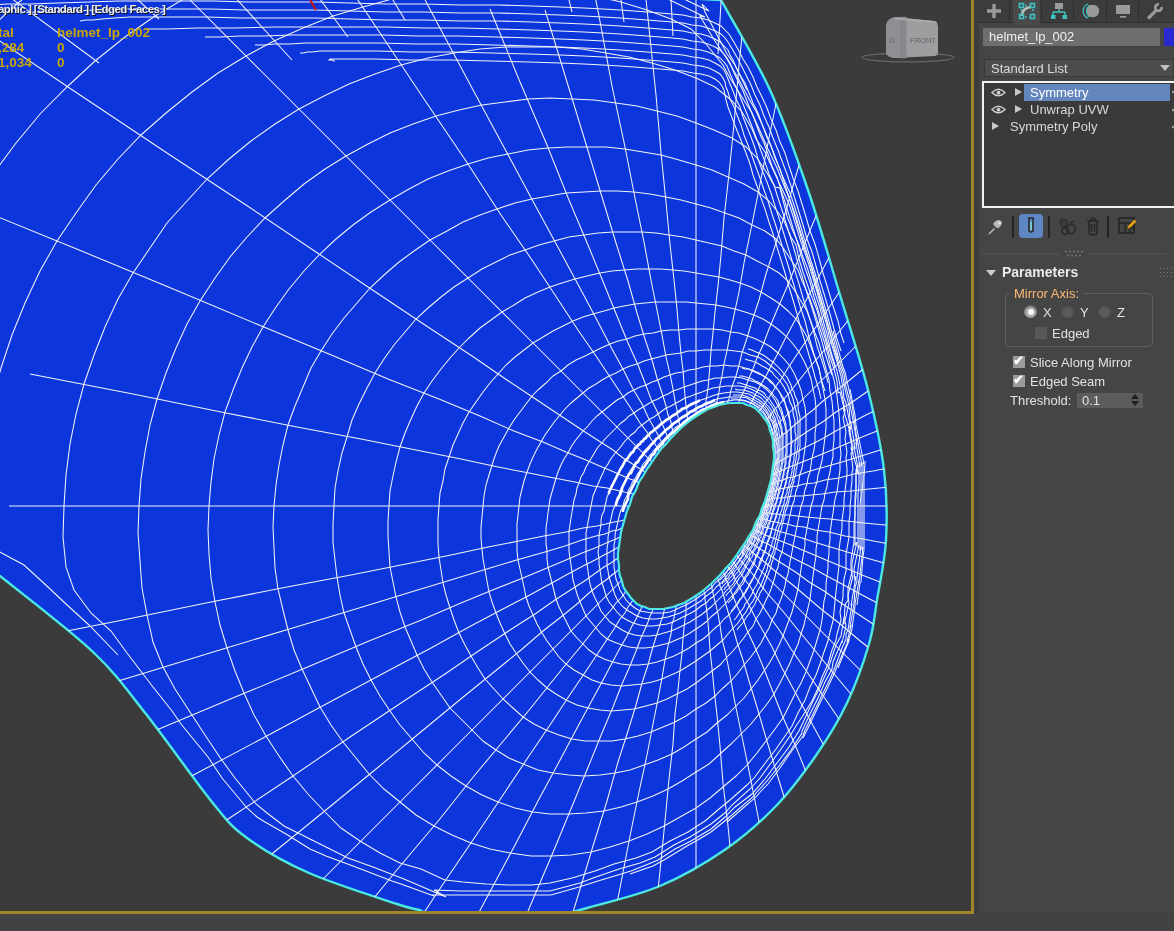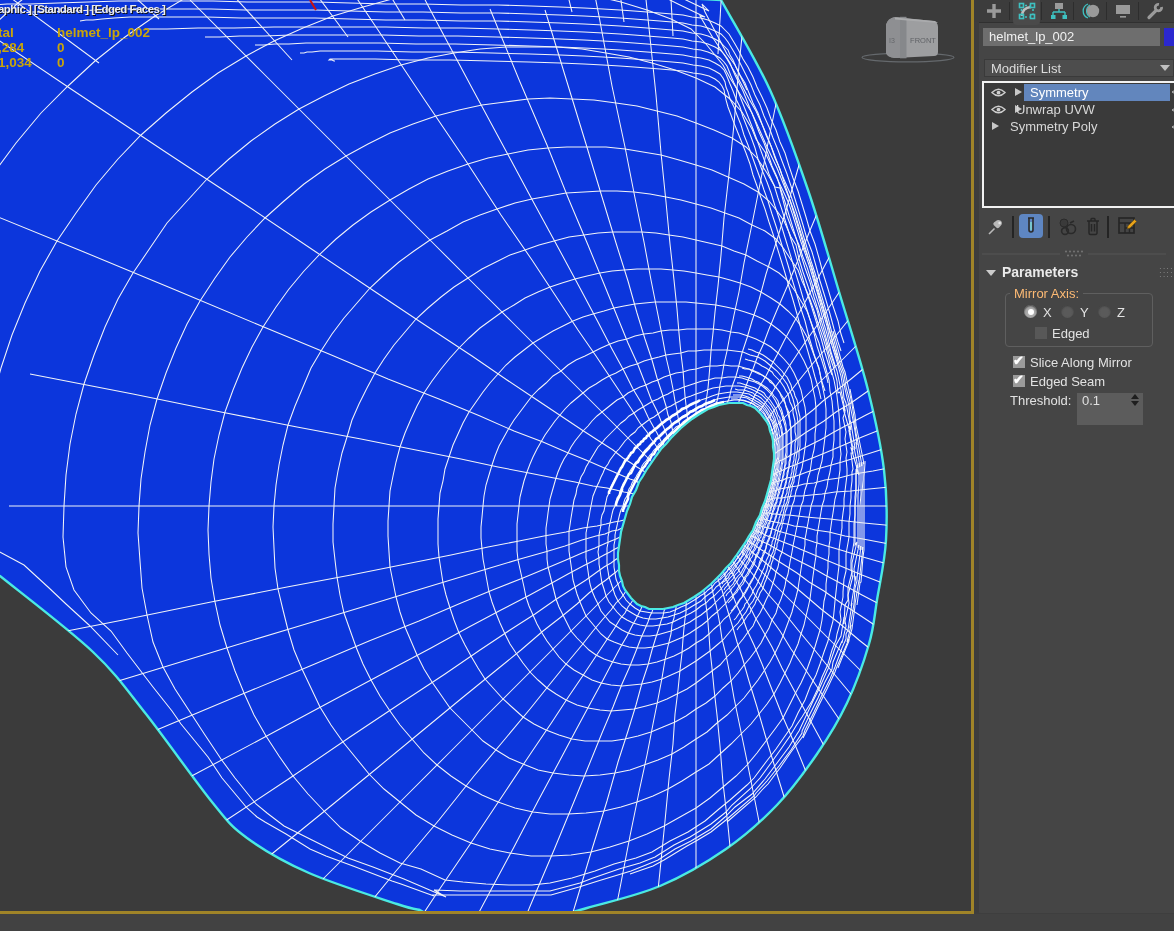--- a/index.html
+++ b/index.html
@@ -203,21 +203,21 @@
 #pgrid{position:absolute;left:185px;top:5px;width:11px;height:11px;color:#8a8a8a;background:none;font-size:8px;letter-spacing:1px;line-height:4px;}
 #mgroup{left:31px;top:293px;width:146px;height:52px;border:1px solid #5f5f5f;border-radius:4px;}
 #mglabel{left:36px;top:286px;background:#454545;padding:0 4px;font-size:13px;color:#fdba74;}
 .radio{position:absolute;width:13px;height:13px;border-radius:50%;background:#5a5a5a;box-shadow:inset 0 1px 2px #3c3c3c;}
 .radio.sel{background:#ababab;}
 .radio.sel:after{content:"";position:absolute;left:3.5px;top:3.5px;width:6px;height:6px;border-radius:50%;background:#ffffff;}
 .rlab{position:absolute;font-size:13px;color:#e2e2e2;}
 .cbox{position:absolute;width:12px;height:12px;background:#585858;}
 .cbox.chk{background:#9b9b9b;}
 .chkmark{position:absolute;left:0px;top:-3px;color:#ffffff;font-size:13px;font-weight:bold;}
-#thresh{position:absolute;left:103px;top:393px;width:66px;height:32px;background:#5c5c5c;color:#e0e0e0;font-size:13px;line-height:15px;padding-left:5px;box-sizing:border-box;}
+#thresh{position:absolute;left:103px;top:393px;width:66px;height:15px;background:#5c5c5c;color:#e0e0e0;font-size:13px;line-height:15px;padding-left:5px;box-sizing:border-box;}
 .spin{position:absolute;width:0;height:0;border-left:4px solid transparent;border-right:4px solid transparent;}
 </style>
 <div class="ab" id="tabbar"></div>
 <div class="ab" style="left:0;top:22px;width:5px;height:891px;background:#3d3d3d"></div>
 <div class="ab" id="seltab"></div>
 <div class="tabsep" style="left:35px"></div>
     <div class="tabsep" style="left:67px"></div>
     <div class="tabsep" style="left:99px"></div>
     <div class="tabsep" style="left:132px"></div>
     <div class="tabsep" style="left:164px"></div>
@@ -248,42 +248,42 @@
 <svg class="ab" style="left:140px;top:2px" width="18" height="18">
  <rect x="2" y="3" width="14" height="9" fill="#9a9a9a"></rect>
  <rect x="6" y="14" width="6" height="1.6" fill="#9a9a9a"></rect>
 </svg>
 <svg class="ab" style="left:172px;top:2px" width="18" height="18">
  <path d="M3 15.5 L10.2 8.3" stroke="#9a9a9a" stroke-width="3.2" fill="none" stroke-linecap="round"></path>
  <path d="M16.93 4.8 A4.6 4.6 0 1 1 13.2 1.07 L12.71 3.83 A1.8 1.8 0 1 0 14.17 5.29 Z" fill="#9a9a9a"></path>
 </svg>
 <div class="ab" id="namefld">helmet_lp_002</div>
 <div class="ab" id="swatch"></div>
-<div class="ab" id="modlist">Modifier List</div>
+<div class="ab" id="modlist">Standard List</div>
 <div class="ab" id="modarrow"></div>
 <div class="ab" id="stack">
   <div class="srow" id="symrow">
     <div id="symhl"></div>
     <svg class="eye" style="left:7px" viewBox="0 0 16 11">
           <path d="M1 5.5 Q8 -1.5 15 5.5 Q8 12.5 1 5.5 Z" fill="none" stroke="#cfcfcf" stroke-width="1.5"></path>
           <circle cx="8" cy="5.5" r="2" fill="#cfcfcf"></circle>
         </svg>
     <div class="tri" style="left:31px"></div>
     <div class="rowtxt" style="left:46px;color:#ffffff">Symmetry</div>
     <svg class="stkico" style="left:186px" viewBox="0 0 12 12">
           <path d="M11 1 L2 6 L11 11 L8.5 6 Z" fill="none" stroke="#b9b9b9" stroke-width="1"></path>
         </svg>
   </div>
   <div class="srow" style="top:18px">
     <svg class="eye" style="left:7px" viewBox="0 0 16 11">
           <path d="M1 5.5 Q8 -1.5 15 5.5 Q8 12.5 1 5.5 Z" fill="none" stroke="#cfcfcf" stroke-width="1.5"></path>
           <circle cx="8" cy="5.5" r="2" fill="#cfcfcf"></circle>
         </svg>
     <div class="tri" style="left:31px"></div>
-    <div class="rowtxt" style="left:32px">Unwrap UVW</div>
+    <div class="rowtxt" style="left:46px">Unwrap UVW</div>
     <svg class="stkico" style="left:186px;top:3px" viewBox="0 0 12 12">
           <path d="M11 1 L2 6 L11 11 L8.5 6 Z" fill="none" stroke="#b9b9b9" stroke-width="1"></path>
         </svg>
   </div>
   <div class="srow" style="top:35px">
     <div class="tri" style="left:8px"></div>
     <div class="rowtxt" style="left:26px">Symmetry Poly</div>
     <svg class="stkico" style="left:186px;top:3px" viewBox="0 0 12 12">
           <path d="M11 1 L2 6 L11 11 L8.5 6 Z" fill="none" stroke="#b9b9b9" stroke-width="1"></path>
         </svg>

